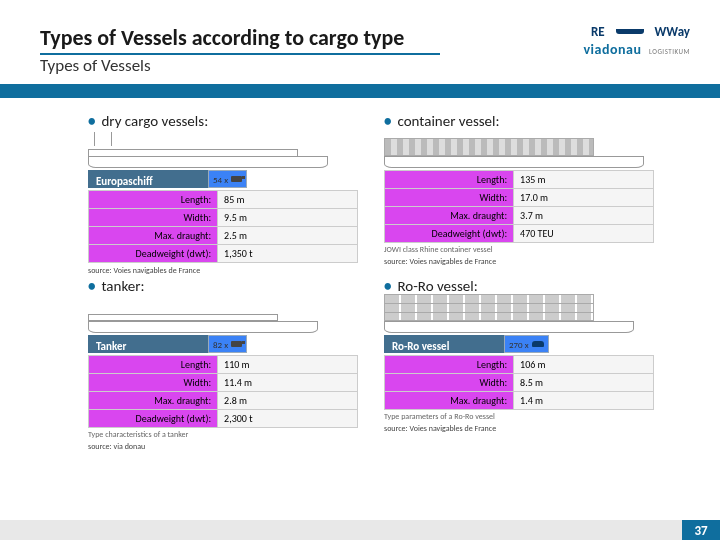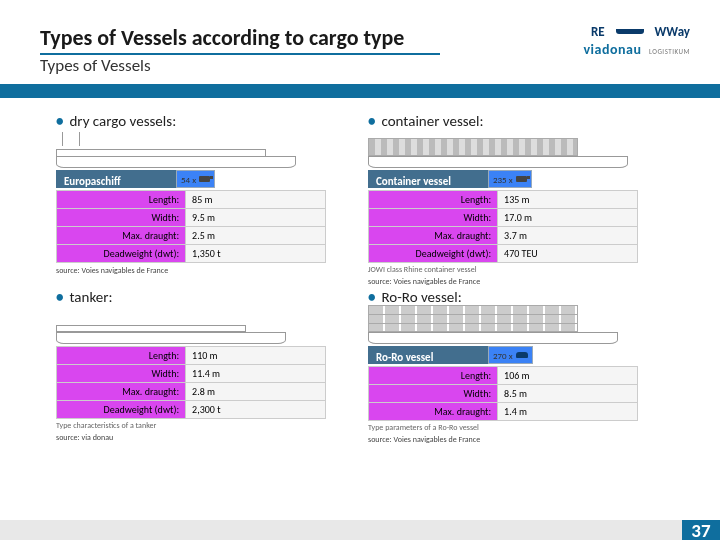--- a/index.html
+++ b/index.html
@@ -11,21 +11,21 @@
   .header { padding: 24px 40px 0 40px; position: relative; }
   .title { font-size: 22px; font-weight: 700; color: #1a1a1a; }
   .title-underline { height: 2px; background: #0f6e9e; width: 400px; margin-top: 2px; }
   .subtitle { font-size: 17px; color: #333; }
   .logos { position: absolute; right: 30px; top: 24px; text-align: right; }
   .logo-rewway { font-size: 13px; font-weight: 700; color: #0a3a6a; display: flex; align-items: center; justify-content: flex-end; gap: 10px; }
   .logo-rewway .ship { width: 28px; height: 5px; background: #0a3a6a; border-radius: 0 0 3px 3px; display: inline-block; margin: 0 1px; }
   .logo-viadonau { font-size: 14px; font-weight: 700; color: #0f6e9e; letter-spacing: 0.5px; margin-top: 6px; }
   .logo-logistikum { font-size: 7px; color: #777; letter-spacing: 0.5px; display: inline-block; margin-left: 4px; }
   .hr { height: 14px; background: #0f6e9e; margin-top: 8px; }
-  .content { display: flex; flex-wrap: wrap; padding: 14px 40px 0 56px; gap: 0; }
+  .content { display: flex; flex-wrap: wrap; padding: 14px 40px 0 56px; gap: 0; margin-left: 32px; }
   .quad { width: 50%; padding-right: 10px; margin-bottom: 2px; }
   .heading { font-size: 15px; color: #222; margin-bottom: 4px; }
   .heading .dot { color: #0f6e9e; font-weight: 700; margin-right: 6px; }
   .vessel-img { height: 34px; display: flex; align-items: flex-end; gap: 2px; }
   .hull { height: 12px; background: #fff; border: 1px solid #999; border-radius: 0 0 8px 8px / 0 0 4px 4px; width: 220px; position: relative; }
   .containers { height: 18px; width: 210px; background: repeating-linear-gradient(90deg,#bbb 0 6px,#ddd 6px 12px); border: 1px solid #aaa; }
   .roro-deck { width: 210px; }
   .roro-row { height: 9px; background: repeating-linear-gradient(90deg,#ccc 0 14px,#fff 14px 16px); border: 1px solid #aaa; border-bottom: none; }
   .roro-row:last-child { border-bottom: 1px solid #aaa; }
   .tanker-top { height: 7px; width: 190px; border: 1px solid #999; background: #fff; }
@@ -38,21 +38,21 @@
   .truck { width: 11px; height: 6px; background: #444; border-radius: 1px; display:inline-block; position:relative; }
   .truck::after{content:"";position:absolute;width:3px;height:3px;background:#444;right:-3px;top:0;}
   .car { width: 12px; height: 6px; background: #0a3a6a; border-radius: 3px 3px 1px 1px; display:inline-block; }
   table.specs { width: 270px; font-size: 10px; border-collapse: collapse; background: #f5f5f5; margin-top: 2px; }
   table.specs td { border: 1px solid #ccc; padding: 2px 6px; }
   table.specs td:first-child { text-align: right; width: 48%; background: #d946ef; }
   table.specs td:last-child { text-align: left; }
   .caption { font-size: 8px; color: #666; margin-top: 1px; }
   .source { font-size: 8px; color: #444; margin-top: 2px; }
   .footer { position: absolute; bottom: 0; left: 0; right: 0; height: 20px; background: #e8e8e8; }
-  .pagenum-box { position: absolute; right: 0; bottom: 0; height: 20px; width: 38px; background: #0f6e9e; color: #fff; font-size: 19px; font-weight: 600; display: flex; align-items: center; justify-content: center; }
+  .pagenum-box { position: absolute; right: 0; bottom: 0; height: 20px; width: 38px; background: #0f6e9e; color: #fff; font-size: 13px; font-weight: 600; display: flex; align-items: center; justify-content: center; }
 </style>
 </head>
 <body>
 
 <div class="header">
   <div class="title">Types of Vessels according to cargo type</div>
   <div class="title-underline"></div>
   <div class="subtitle">Types of Vessels</div>
   <div class="logos">
     <div class="logo-rewway">
@@ -117,62 +117,62 @@
   <div class="quad">
     <div class="heading">
       <span class="dot">•</span><span>container vessel:</span>
     </div>
     <div class="vessel-img">
       <div>
         <div class="containers"></div>
         <div class="hull" style="width:260px"></div>
       </div>
     </div>
+    <table class="specs">
+      <tbody>
+          <tr>
+            <td>Length:</td>
+            <td>135 m</td>
+          </tr>
+      <tr>
+            <td>Width:</td>
+            <td>17.0 m</td>
+          </tr>
+      <tr>
+            <td>Max. draught:</td>
+            <td>3.7 m</td>
+          </tr>
+      <tr>
+            <td>Deadweight (dwt):</td>
+            <td>470 TEU</td>
+          </tr>
+    </tbody>
+      </table>
+    <div class="caption">JOWI class Rhine container vessel</div>
+    <div class="source">source: Voies navigables de France</div>
+  </div>
+
+  <div class="quad">
+    <div class="heading">
+      <span class="dot">•</span><span>tanker:</span>
+    </div>
+    <div class="vessel-img">
+      <div>
+        <div class="tanker-top"></div>
+        <div class="hull" style="width:230px"></div>
+      </div>
+    </div>
     <div class="bar">
       <div class="bar-label">
-          <span class="bar-name">Container vessel</span>
+          <span class="bar-name">Tanker</span>
         </div>
       <div class="bar-count">
-          <span>235 x</span>
+          <span>82 x</span>
           <span class="truck"></span>
         </div>
-    </div>
-    <table class="specs">
-      <tbody>
-          <tr>
-            <td>Length:</td>
-            <td>135 m</td>
-          </tr>
-      <tr>
-            <td>Width:</td>
-            <td>17.0 m</td>
-          </tr>
-      <tr>
-            <td>Max. draught:</td>
-            <td>3.7 m</td>
-          </tr>
-      <tr>
-            <td>Deadweight (dwt):</td>
-            <td>470 TEU</td>
-          </tr>
-    </tbody>
-      </table>
-    <div class="caption">JOWI class Rhine container vessel</div>
-    <div class="source">source: Voies navigables de France</div>
-  </div>
-
-  <div class="quad">
-    <div class="heading">
-      <span class="dot">•</span><span>tanker:</span>
-    </div>
-    <div class="vessel-img">
-      <div>
-        <div class="tanker-top"></div>
-        <div class="hull" style="width:230px"></div>
-      </div>
     </div>
     <table class="specs">
       <tbody>
           <tr>
             <td>Length:</td>
             <td>110 m</td>
           </tr>
       <tr>
             <td>Width:</td>
             <td>11.4 m</td>

